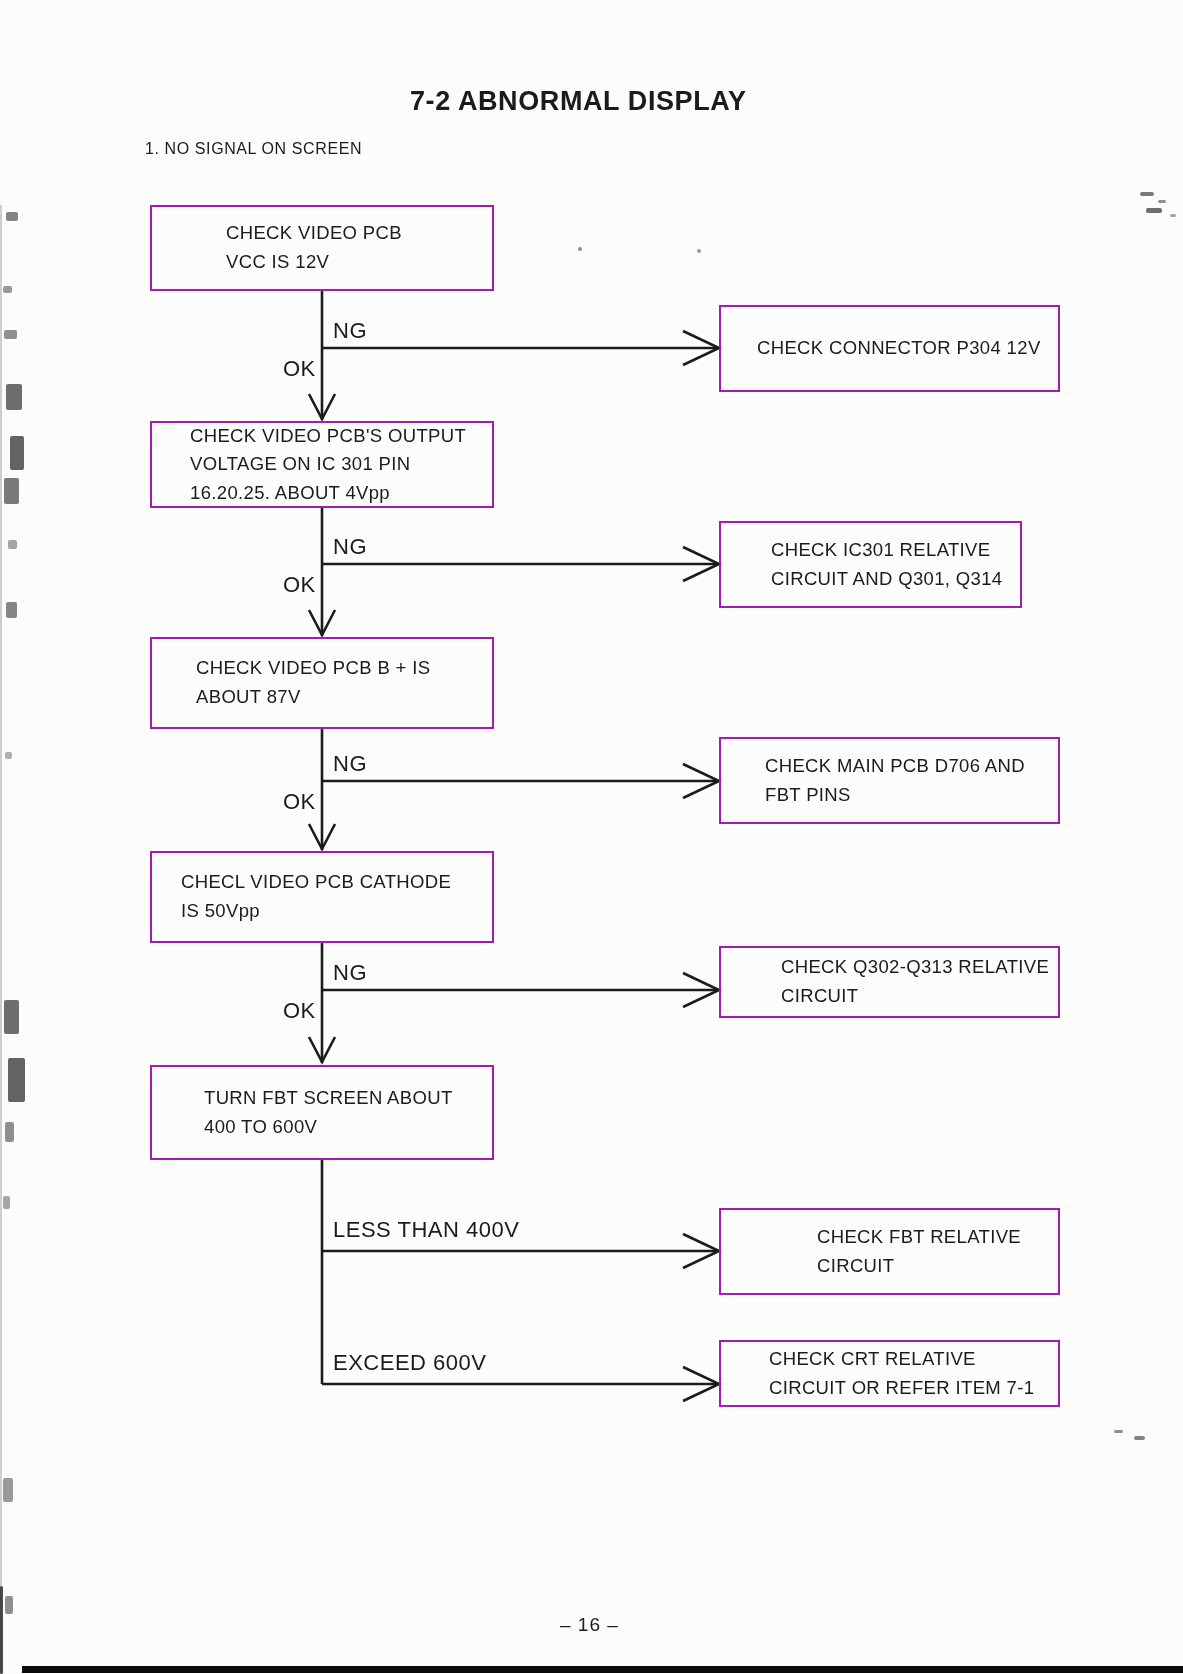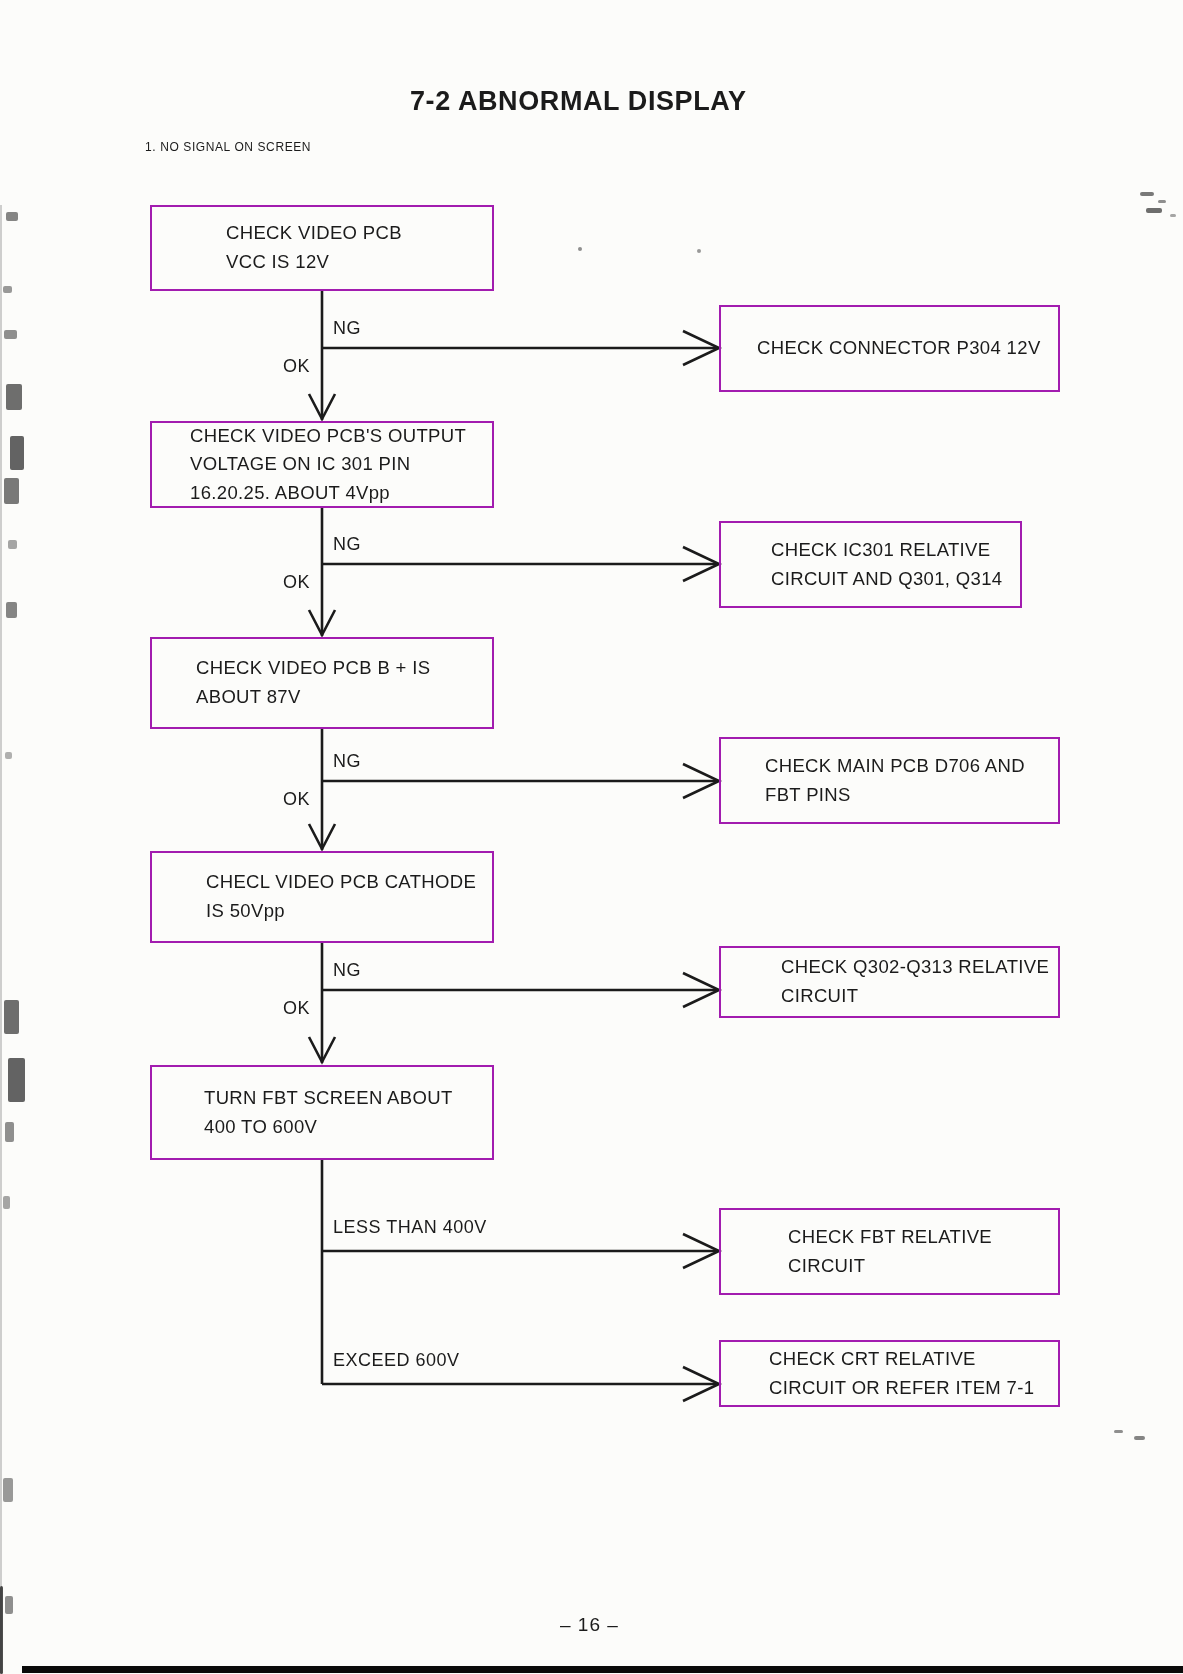--- a/index.html
+++ b/index.html
@@ -12,35 +12,35 @@
     color:#1b1b1b;
     overflow:hidden;
   }
   .doc-title{
     position:absolute;left:410px;top:86px;
     font-size:27px;font-weight:bold;letter-spacing:0.6px;
     white-space:pre-line;
   }
   .section-heading{
     position:absolute;left:145px;top:140px;
-    font-size:12px;letter-spacing:0.6px;
+    font-size:16px;letter-spacing:0.6px;
     white-space:pre-line;
   }
   .box{
     position:absolute;
     border:2px solid #a21caf;
     box-sizing:border-box;
     display:flex;align-items:center;
     font-size:18.5px;line-height:1.55;letter-spacing:0.35px;
     white-space:pre-line;
     background:transparent;
   }
   .lbl{
     position:absolute;
-    font-size:18px;letter-spacing:0.5px;
+    font-size:22px;letter-spacing:0.5px;
     white-space:pre-line;
     text-align:center;
   }
   .page-number{
     position:absolute;left:560px;top:1614px;
     font-size:19px;letter-spacing:1px;
     white-space:pre-line;
   }
   svg.connectors{position:absolute;left:0;top:0;}
   .speck{position:absolute;background:#222;border-radius:2px;}
@@ -83,21 +83,21 @@
     <polyline points="683,1367 719,1384 683,1401"></polyline>
   </svg>
 
   <div class="box" style="left:150px;top:205px;width:344px;height:86px;padding-left:74px">CHECK VIDEO PCB
 VCC IS 12V</div>
   <div class="box" style="left:150px;top:421px;width:344px;height:87px;padding-left:38px">CHECK VIDEO PCB'S OUTPUT
 VOLTAGE ON IC 301 PIN
 16.20.25. ABOUT 4Vpp</div>
   <div class="box" style="left:150px;top:637px;width:344px;height:92px;padding-left:44px">CHECK VIDEO PCB B + IS
 ABOUT 87V</div>
-  <div class="box" style="left:150px;top:851px;width:344px;height:92px;padding-left:54px">CHECL VIDEO PCB CATHODE
+  <div class="box" style="left:150px;top:851px;width:344px;height:92px;padding-left:29px">CHECL VIDEO PCB CATHODE
 IS 50Vpp</div>
   <div class="box" style="left:150px;top:1065px;width:344px;height:95px;padding-left:52px">TURN FBT SCREEN ABOUT
 400 TO 600V</div>
 
   <div class="lbl" style="left:333px;top:318px">NG</div>
   <div class="lbl" style="left:333px;top:534px">NG</div>
   <div class="lbl" style="left:333px;top:751px">NG</div>
   <div class="lbl" style="left:333px;top:960px">NG</div>
 
   <div class="lbl" style="left:283px;top:356px">OK</div>
@@ -108,21 +108,21 @@
   <div class="lbl" style="left:333px;top:1217px">LESS THAN 400V</div>
   <div class="lbl" style="left:333px;top:1350px">EXCEED 600V</div>
 
   <div class="box" style="left:719px;top:305px;width:341px;height:87px;padding-left:36px">CHECK CONNECTOR P304 12V</div>
   <div class="box" style="left:719px;top:521px;width:303px;height:87px;padding-left:50px">CHECK IC301 RELATIVE
 CIRCUIT AND Q301, Q314</div>
   <div class="box" style="left:719px;top:737px;width:341px;height:87px;padding-left:44px">CHECK MAIN PCB D706 AND
 FBT PINS</div>
   <div class="box" style="left:719px;top:946px;width:341px;height:72px;padding-left:60px">CHECK Q302-Q313 RELATIVE
 CIRCUIT</div>
-  <div class="box" style="left:719px;top:1208px;width:341px;height:87px;padding-left:67px">CHECK FBT RELATIVE
+  <div class="box" style="left:719px;top:1208px;width:341px;height:87px;padding-left:96px">CHECK FBT RELATIVE
 CIRCUIT</div>
   <div class="box" style="left:719px;top:1340px;width:341px;height:67px;padding-left:48px">CHECK CRT RELATIVE
 CIRCUIT OR REFER ITEM 7-1</div>
 
   <div class="page-number">– 16 –</div>
 
   <div class="edge-line" style="left:0;top:205px;width:2px;height:1469px;opacity:.35"></div>
   <div class="speck" style="left:6px;top:212px;width:12px;height:9px;opacity:.55"></div>
   <div class="speck" style="left:3px;top:286px;width:9px;height:7px;opacity:.45"></div>
   <div class="speck" style="left:4px;top:330px;width:13px;height:9px;opacity:.5"></div>

